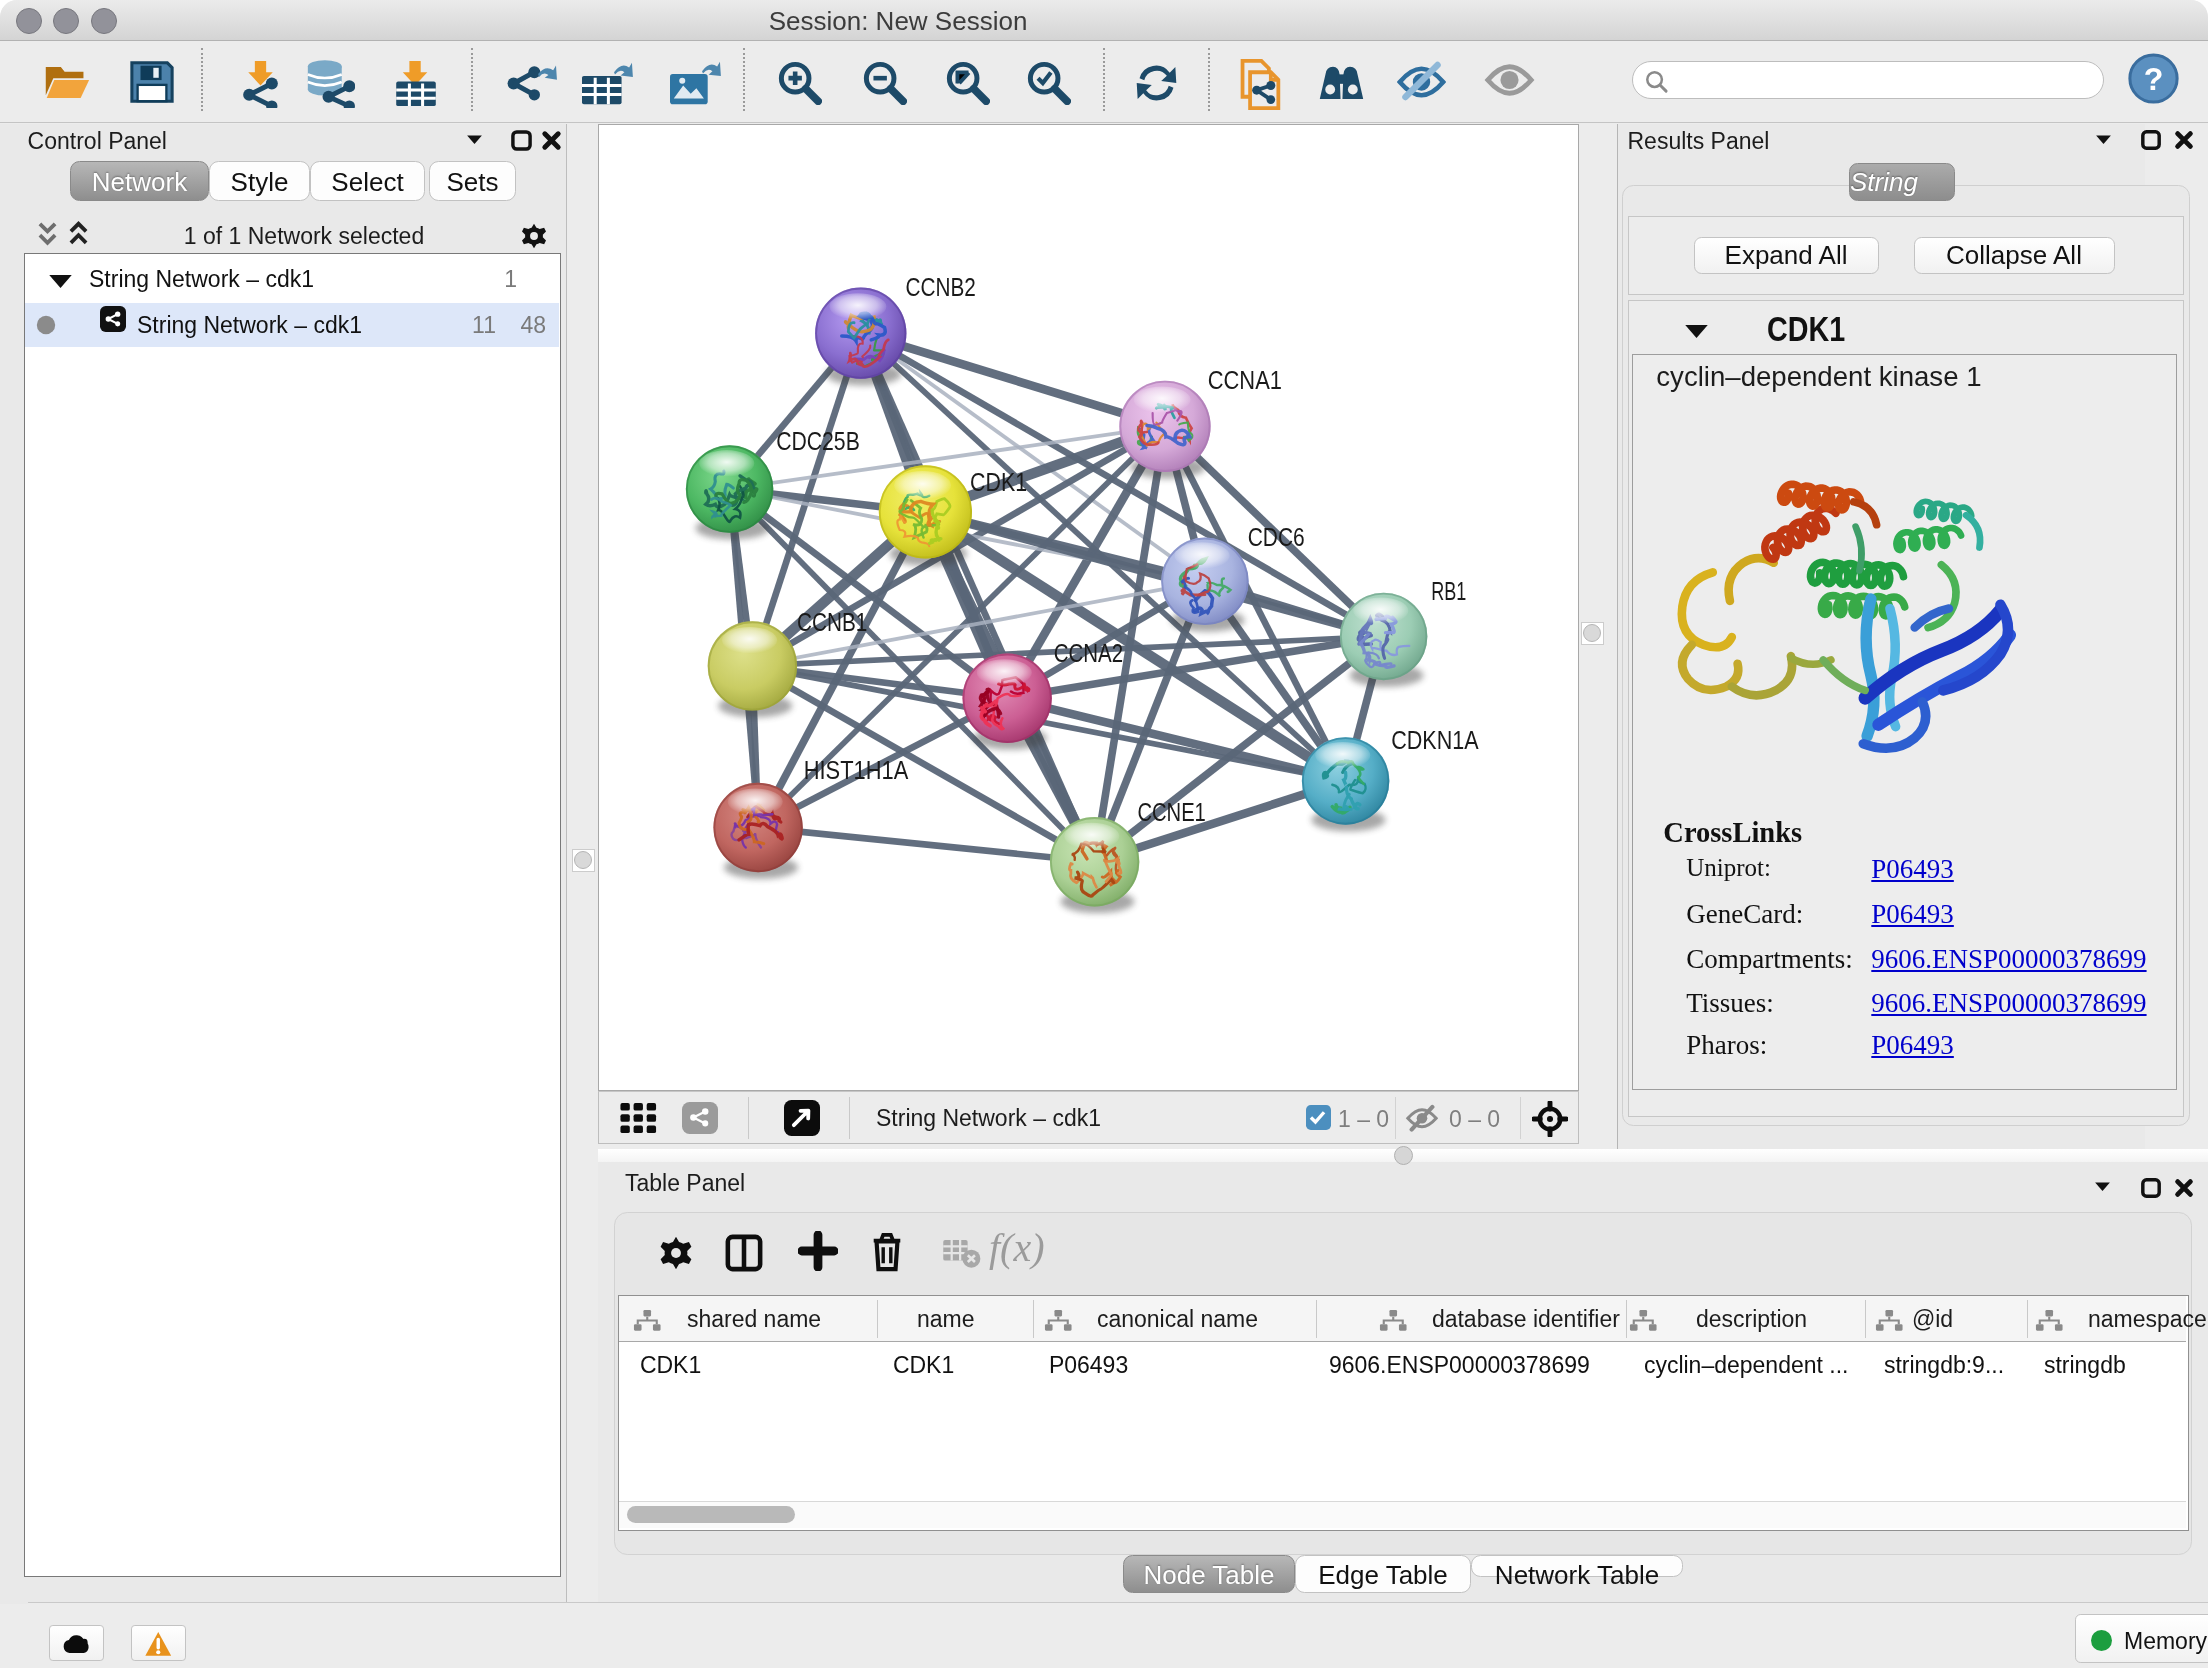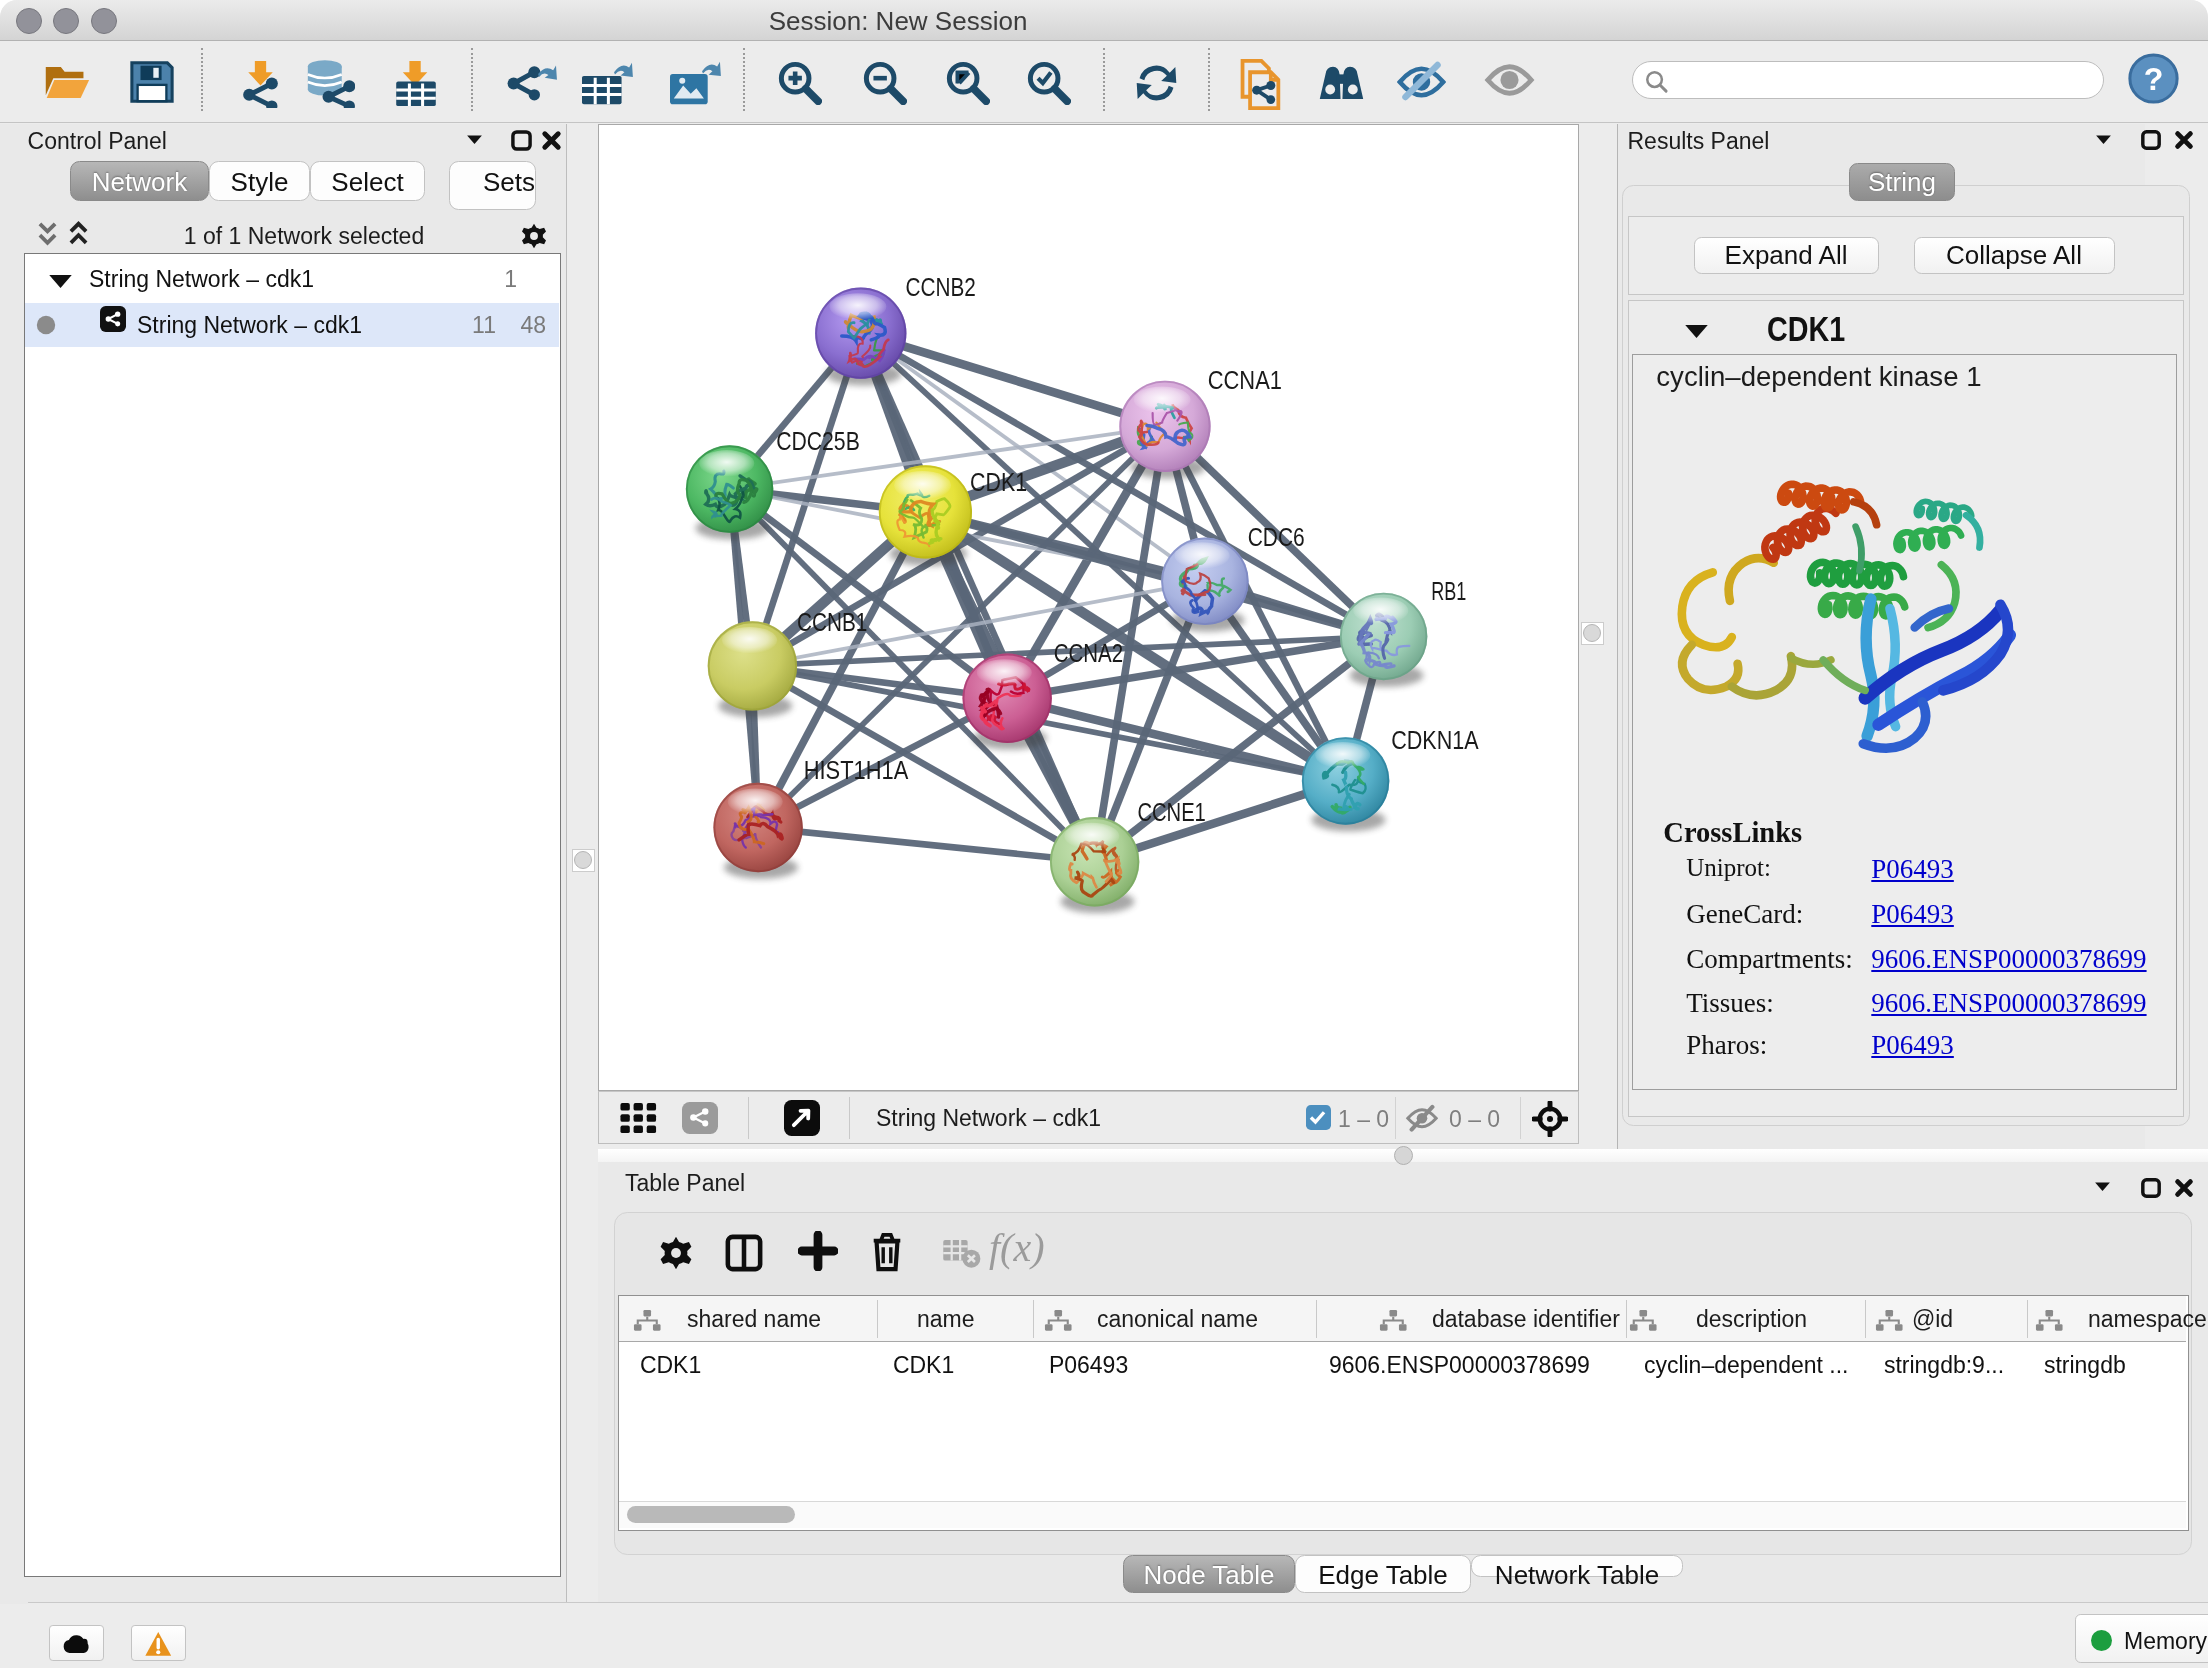--- a/index.html
+++ b/index.html
@@ -203,21 +203,21 @@
       </svg>
     <svg class="phicon" style="left:511px;top:5.7px;" width="21" height="21" viewBox="0 0 11 11">
         <rect x="1" y="1" width="9" height="9" rx="2" fill="none" stroke="#111" stroke-width="1.8"></rect>
       </svg>
     <svg class="phicon" style="left:541px;top:5.7px;" width="21" height="21" viewBox="0 0 11 11">
         <path d="M2 2 L9 9 M9 2 L2 9" stroke="#111" stroke-width="2.6" stroke-linecap="round"></path>
       </svg>
     <div class="tab tabsel" style="left:70px;top:37px;width:139px;height:40px;line-height:40px;">Network</div>
     <div class="tab" style="left:209px;top:37px;width:101px;height:40px;line-height:40px;">Style</div>
     <div class="tab" style="left:310px;top:37px;width:115px;height:40px;line-height:40px;">Select</div>
-    <div class="tab" style="left:449px;top:37px;width:87px;height:49px;line-height:40px;text-align:right;">Sets</div>
+    <div class="tab" style="left:429px;top:37px;width:87px;height:40px;line-height:40px;">Sets</div>
     <svg class="phicon" style="left:37px;top:96px;" width="21" height="28.5" viewBox="0 0 11 15">
         <path d="M1.5 2 L5.5 6 L9.5 2 M1.5 8 L5.5 12 L9.5 8" fill="none" stroke="#6e6e6e" stroke-width="2"></path>
       </svg>
     <svg class="phicon" style="left:68px;top:96px;" width="21" height="28.5" viewBox="0 0 11 15">
         <path d="M1.5 6 L5.5 2 L9.5 6 M1.5 12 L5.5 8 L9.5 12" fill="none" stroke="#222" stroke-width="2"></path>
       </svg>
     <div style="position:absolute;left:114px;top:99px;width:380px;text-align:center;font-size:23px;color:#1c1c1c;">1 of 1 Network selected</div>
     <svg class="phicon" style="left:519px;top:97px;" width="30" height="30" viewBox="0 0 16 16">
         <path d="M8 1.5 L9.3 3.6 A4.6 4.6 0 0 1 11 4.3 L13.4 3.6 L14.4 5.6 L12.7 7.3 A4.8 4.8 0 0 1 12.7 8.7 L14.4 10.4 L13.4 12.4 L11 11.7 A4.6 4.6 0 0 1 9.3 12.4 L8 14.5 L6.7 12.4 A4.6 4.6 0 0 1 5 11.7 L2.6 12.4 L1.6 10.4 L3.3 8.7 A4.8 4.8 0 0 1 3.3 7.3 L1.6 5.6 L2.6 3.6 L5 4.3 A4.6 4.6 0 0 1 6.7 3.6 Z" fill="#111"></path>
         <circle cx="8" cy="8" r="2.1" fill="#e9e9e9"></circle>
@@ -604,21 +604,21 @@
     <svg class="phicon" style="left:477px;top:11.4px;" width="17" height="9.5" viewBox="0 0 15 9">
         <path d="M0.5 0.5 L14.5 0.5 L7.5 8.5 Z" fill="#111"></path>
       </svg>
     <svg class="phicon" style="left:523px;top:5.7px;" width="20" height="20" viewBox="0 0 11 11">
         <rect x="1" y="1" width="9" height="9" rx="2" fill="none" stroke="#111" stroke-width="1.9"></rect>
       </svg>
     <svg class="phicon" style="left:556px;top:5.7px;" width="20" height="20" viewBox="0 0 11 11">
         <path d="M2 2 L9 9 M9 2 L2 9" stroke="#111" stroke-width="2.7" stroke-linecap="round"></path>
       </svg>
     <div style="position:absolute;left:3.8px;top:61px;width:568px;height:941px;background:#e9e9e9;border:1.9px solid #cfcfcf;border-radius:11.4px;box-sizing:border-box;"></div>
-    <div style="position:absolute;left:231px;top:39px;width:106px;height:38px;background:linear-gradient(#ababab,#8d8d8d);border:1px solid #8a8a8a;border-radius:8.6px;box-sizing:border-box;text-align:center;font-size:26px;line-height:36px;color:#ffffff;text-shadow:0 -1px 1.9px rgba(0,0,0,.4);">String</div>
+    <div style="position:absolute;left:231px;top:39px;width:106px;height:38px;background:linear-gradient(#ababab,#8d8d8d);border:1px solid #8a8a8a;border-radius:8.6px;box-sizing:border-box;font-size:26px;line-height:36px;color:#ffffff;text-shadow:0 -1px 1.9px rgba(0,0,0,.4);font-style:italic;">String</div>
     <div style="position:absolute;left:9.5px;top:92px;width:556px;height:79px;background:#ececec;border:1.9px solid #c6c6c6;box-sizing:border-box;">
       <div class="btn" style="left:65px;top:20px;width:185px;height:37px;text-align:center;font-size:26px;line-height:35px;color:#111;border-radius:7.6px;">Expand All</div>
       <div class="btn" style="left:285px;top:20px;width:201px;height:37px;text-align:center;font-size:26px;line-height:35px;color:#111;border-radius:7.6px;">Collapse All</div>
     </div>
     <div style="position:absolute;left:9.5px;top:176px;width:556px;height:817px;background:#ececec;border:1.9px solid #c6c6c6;box-sizing:border-box;">
       <svg style="position:absolute;left:55px;top:23px;" width="25" height="15" viewBox="0 0 13 8">
           <path d="M0.5 0.5 L12.5 0.5 L6.5 7.5 Z" fill="#111"></path>
         </svg>
       <div style="position:absolute;left:138px;top:7.6px;font-size:35px;font-weight:bold;color:#111;transform:scaleX(0.82);transform-origin:0 0;">CDK1</div>
       <div style="position:absolute;left:3.8px;top:53px;width:545px;height:736px;background:#ededed;border:1.9px solid #9d9d9d;box-sizing:border-box;">

